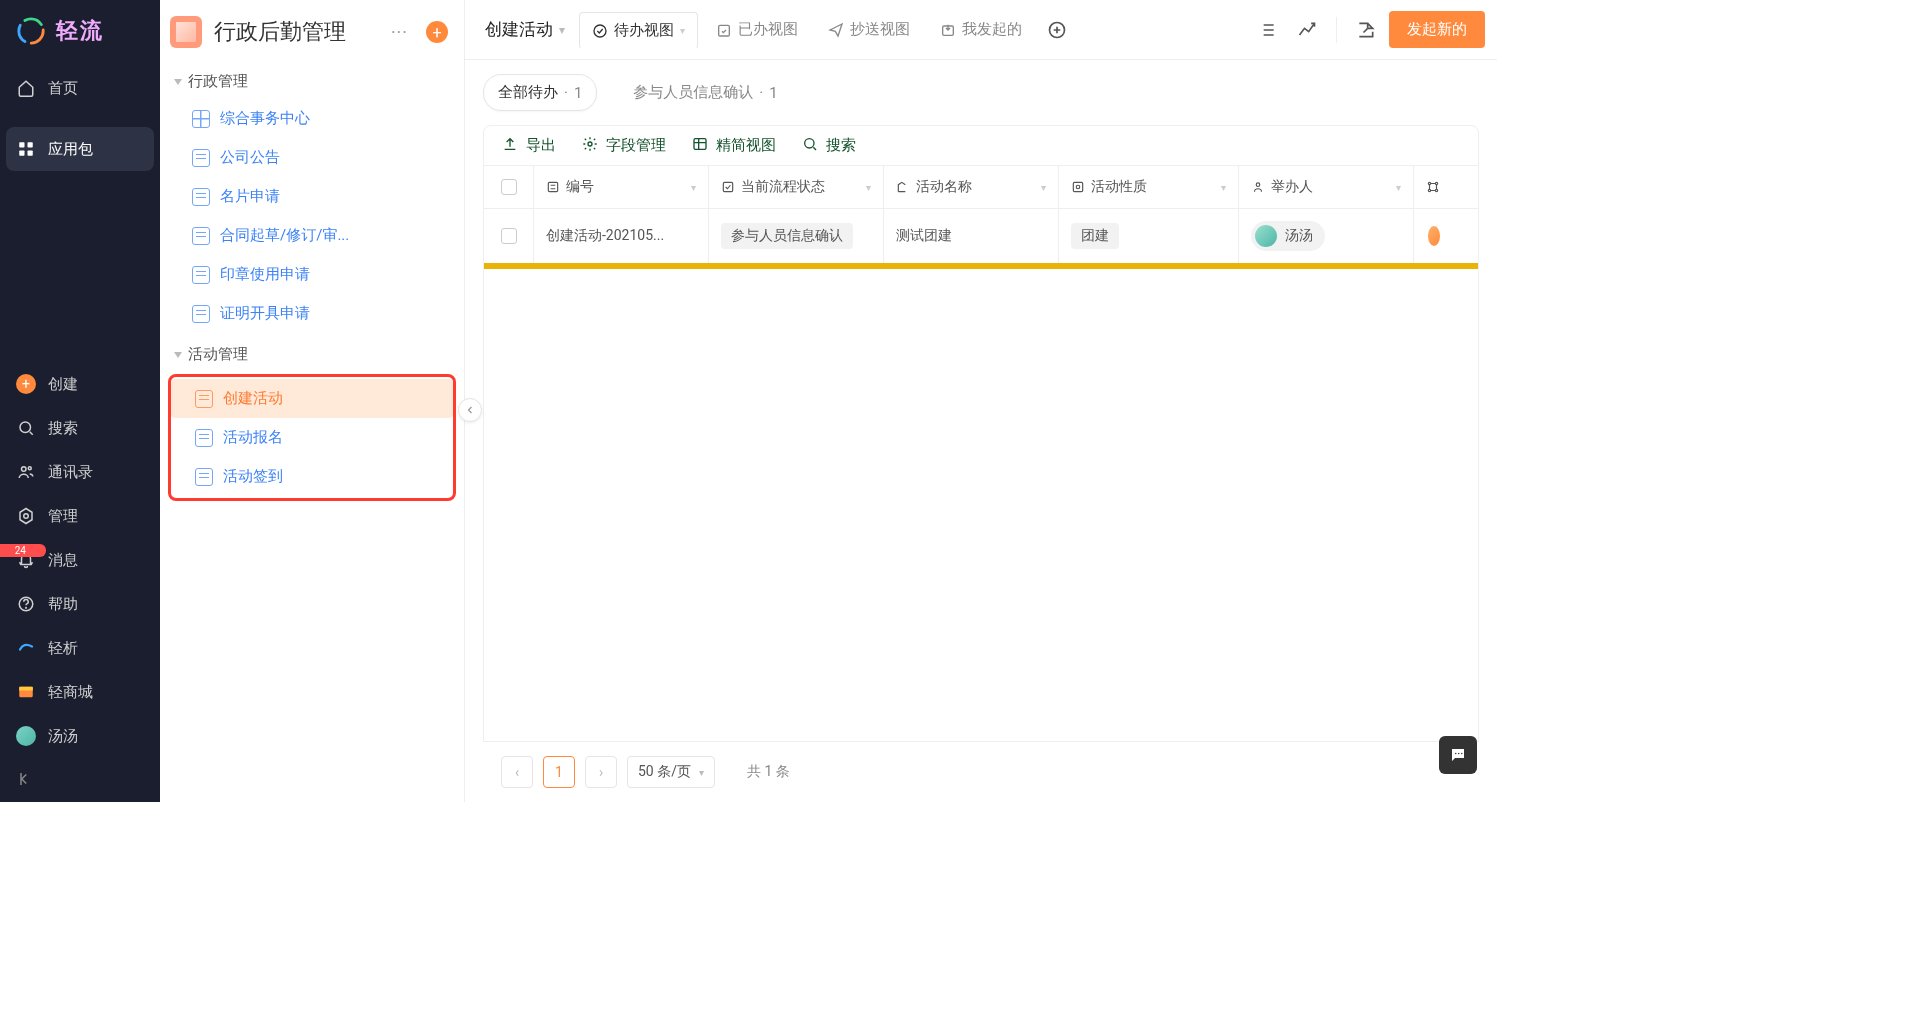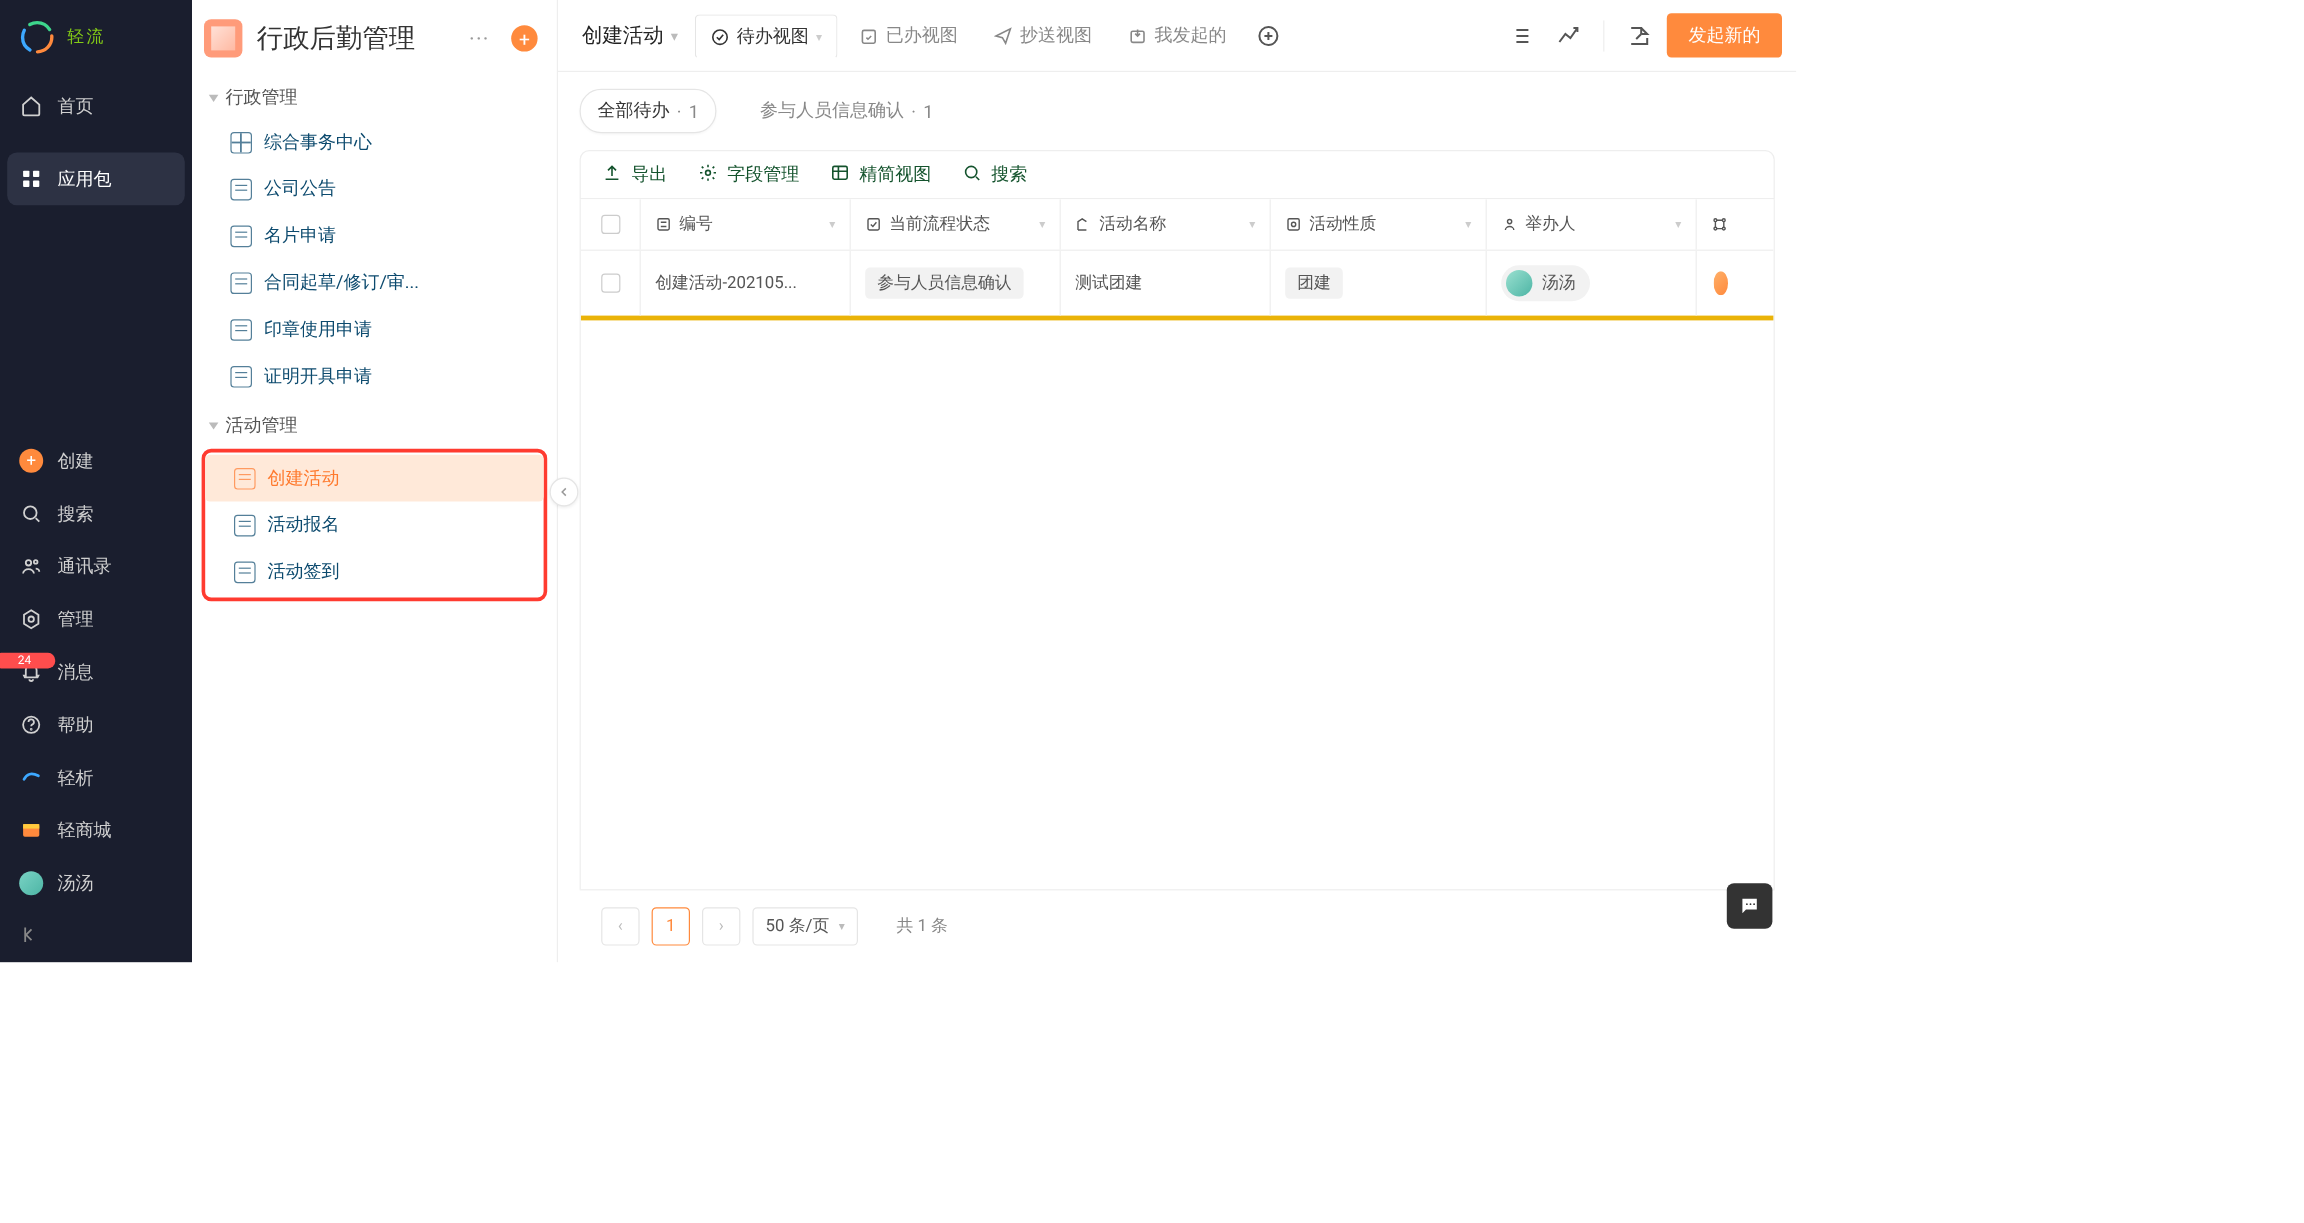--- a/index.html
+++ b/index.html
@@ -1,21 +1,21 @@
 <!DOCTYPE html>
 <html><head>
 <meta charset="utf-8">
 <style>
 *{box-sizing:border-box;margin:0;padding:0;font-family:-apple-system,BlinkMacSystemFont,"Segoe UI",Roboto,"PingFang SC","Microsoft YaHei",sans-serif}
 body{width:1497px;height:802px;overflow:hidden;background:#fff;position:relative}
 .app{display:flex;height:100%}
 .leftnav{width:160px;background:#1a1e2e;color:#fff;display:flex;flex-direction:column;flex-shrink:0}
 .logo{display:flex;align-items:center;padding:16px 16px 20px;gap:10px}
 .logo-icon{width:30px;height:30px;position:relative}
-.logo-text{font-size:14px;color:#84cc16;font-weight:400;letter-spacing:2px}
+.logo-text{font-size:22px;color:#f0abfc;font-weight:700;letter-spacing:2px}
 .nav-item{display:flex;align-items:center;padding:12px 16px;gap:12px;cursor:pointer;color:#d0d0d0;font-size:15px}
 .nav-item.active{background:#2d3244;border-radius:8px;margin:17px 6px;padding:12px 10px;color:#fff}
 .nav-item .icon{width:20px;height:20px;display:flex;align-items:center;justify-content:center;flex-shrink:0}
 .nav-spacer{flex:1}
 .nav-item.create .circle{width:20px;height:20px;border-radius:50%;background:#ff8a3d;display:flex;align-items:center;justify-content:center;color:#fff;font-size:14px}
 .badge{position:absolute;top:-6px;right:-10px;background:#ff4d4d;color:#fff;font-size:10px;border-radius:6px;padding:1px 20px;min-width:18px;text-align:center}
 .nav-item .icon.rel{position:relative}
 .avatar-sm{width:20px;height:20px;border-radius:50%;background:linear-gradient(135deg,#7ad3c5,#4db5a5)}
 .collapse-btn{padding:12px 18px 14px;text-align:right;color:#888;cursor:pointer}
 
@@ -23,21 +23,21 @@
 .sec-header{display:flex;align-items:center;padding:16px 16px 16px 10px;gap:12px}
 .sec-app-icon{width:32px;height:32px;border-radius:6px;background:#ff9b7a;flex-shrink:0;position:relative}
 .sec-app-icon::after{content:"";position:absolute;inset:6px;background:linear-gradient(135deg,rgba(255,255,255,.7),rgba(255,255,255,.3))}
 .sec-title{font-size:22px;color:#333;flex:1}
 .sec-dots{color:#999;font-size:18px;letter-spacing:1px;cursor:pointer;padding:0 6px}
 .sec-add{width:22px;height:22px;border-radius:50%;background:#ff8a3d;color:#fff;display:flex;align-items:center;justify-content:center;font-size:16px;cursor:pointer}
 .tree{padding:0 8px}
 .tree-group{margin-bottom:4px}
 .tree-group-head{display:flex;align-items:center;padding:8px 6px;color:#555;font-size:15px;gap:6px;cursor:pointer}
 .caret{width:0;height:0;border-left:4px solid transparent;border-right:4px solid transparent;border-top:6px solid #bbb}
-.tree-item{display:flex;align-items:center;padding:10px 6px 10px 24px;gap:10px;font-size:15px;color:#0c4a6e;cursor:pointer;border-radius:4px}
+.tree-item{display:flex;align-items:center;padding:10px 6px 10px 24px;gap:10px;font-size:15px;color:#3b82f6;cursor:pointer;border-radius:4px}
 .tree-item.active{background:#ffe9d9;color:#ff7a2e}
 .tree-item .doc-icon{width:18px;height:18px;border:1.5px solid currentColor;border-radius:3px;position:relative;opacity:.7;flex-shrink:0}
 .tree-item .doc-icon::after{content:"";position:absolute;left:3px;right:3px;top:4px;height:1.5px;background:currentColor;box-shadow:0 4px 0 currentColor}
 .tree-item .grid-icon{width:18px;height:18px;border:1.5px solid currentColor;border-radius:3px;position:relative;opacity:.7;flex-shrink:0;background:linear-gradient(currentColor,currentColor) 50% 0/1.5px 100% no-repeat,linear-gradient(currentColor,currentColor) 0 50%/100% 1.5px no-repeat}
 .highlight-box{border:3px solid #ff3b30;border-radius:8px;margin:2px 0;padding:2px 0}
 .collapse-circle{position:absolute;left:458px;top:398px;width:24px;height:24px;border-radius:50%;background:#fff;border:1px solid #e5e5e5;display:flex;align-items:center;justify-content:center;cursor:pointer;color:#999;box-shadow:0 1px 3px rgba(0,0,0,.08)}
 
 .main{flex:1;display:flex;flex-direction:column;min-width:0;background:#fff}
 .main-head{display:flex;align-items:center;border-bottom:1px solid #eee;padding:0 12px;height:60px;gap:6px}
 .head-dd{display:flex;align-items:center;gap:6px;font-size:17px;color:#222;padding:6px 8px;cursor:pointer}
@@ -64,21 +64,21 @@
 .th{color:#555;position:relative}
 .th .dd{margin-left:auto;color:#ccc;font-size:10px}
 .col-chk{width:50px;justify-content:center}
 .col-id{width:175px}
 .col-status{width:175px}
 .col-name{width:175px}
 .col-type{width:180px}
 .col-org{width:175px}
 .col-ext{width:40px;border-right:0}
 .chk{width:16px;height:16px;border:1.5px solid #ccc;border-radius:3px;cursor:pointer}
-.trow{display:flex;border-bottom:4px solid #eab308}
+.trow{display:flex;border-bottom:6px solid #eab308}
 .tag{background:#f2f2f2;color:#555;padding:4px 10px;border-radius:4px;font-size:14px}
 .user-chip{display:flex;align-items:center;gap:8px;background:#f2f2f2;padding:4px 12px 4px 4px;border-radius:16px}
 .user-chip .av{width:22px;height:22px;border-radius:50%;background:linear-gradient(135deg,#9ae0d0,#4db5a5)}
 .ext-badge{width:24px;height:24px;border-radius:50%;background:linear-gradient(135deg,#ffb069,#ff8a3d);border:2px solid #fff}
 
 .pager{display:flex;align-items:center;padding:14px 18px;gap:10px;border-top:1px solid #eee;margin:0 18px}
 .pg-btn{width:32px;height:32px;border:1px solid #e5e5e5;border-radius:4px;display:flex;align-items:center;justify-content:center;color:#bbb;cursor:pointer;font-size:14px}
 .pg-btn.active{border-color:#ff8a3d;color:#ff8a3d}
 .pg-select{border:1px solid #e5e5e5;border-radius:4px;padding:6px 10px;font-size:14px;color:#555;cursor:pointer;display:flex;align-items:center;gap:8px}
 .pg-total{color:#888;font-size:14px;margin-left:22px}

